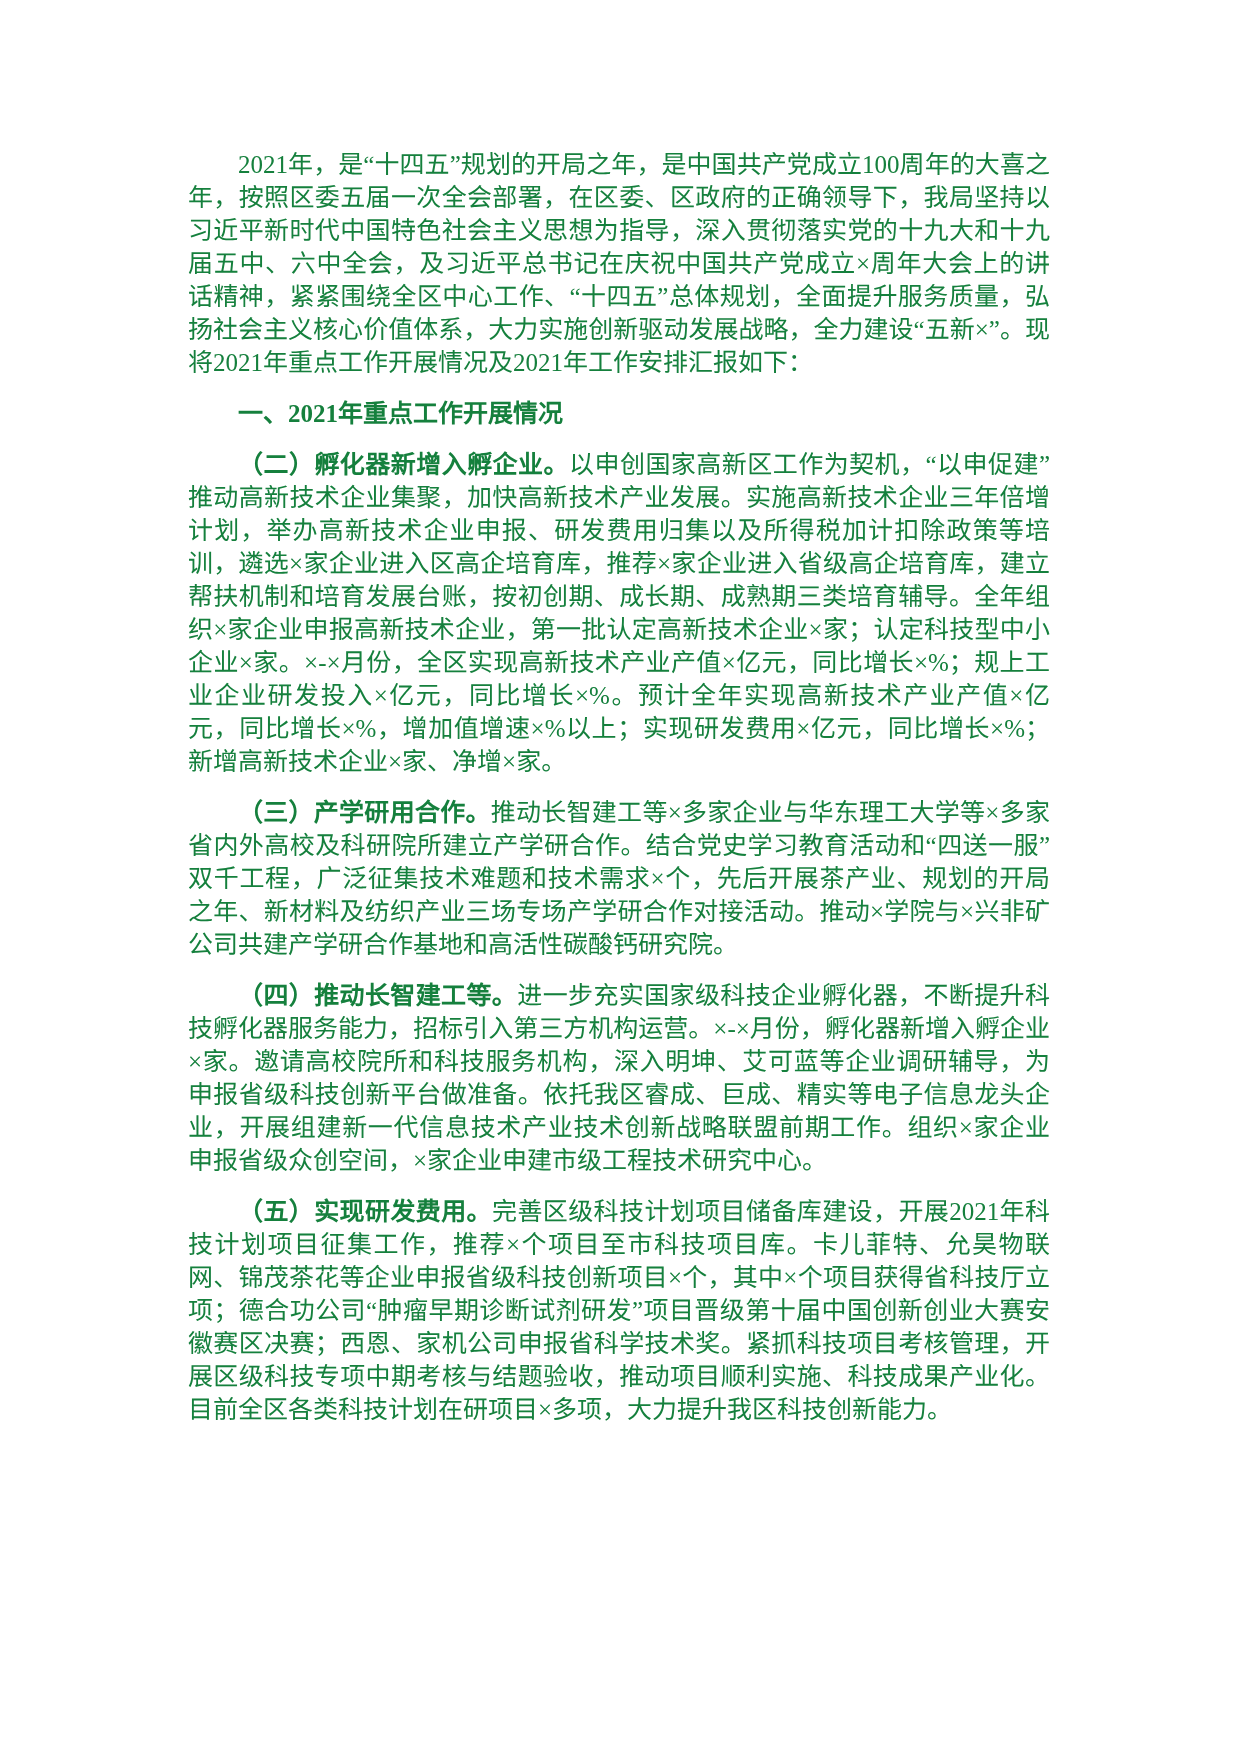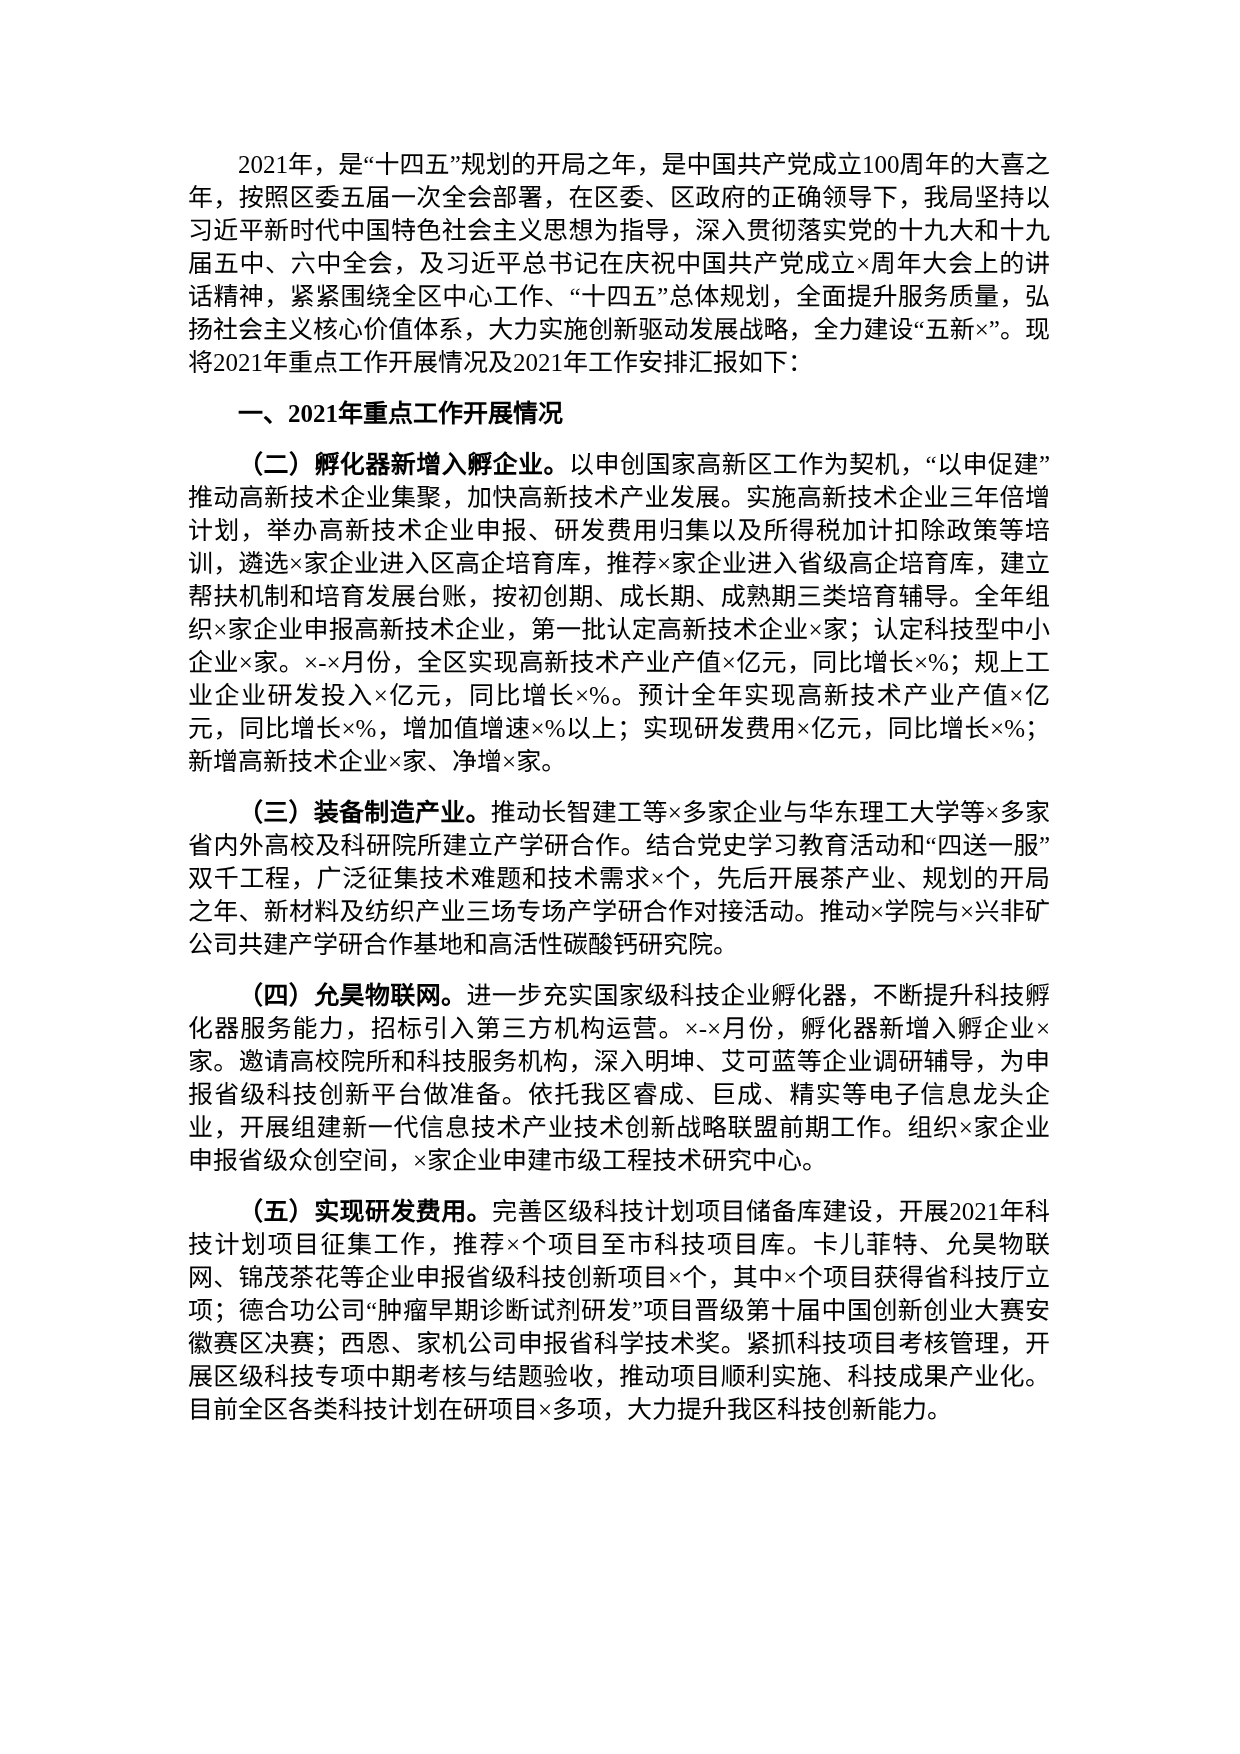--- a/index.html
+++ b/index.html
@@ -12,21 +12,21 @@
     width: 1240px;
     height: 1754px;
     background: #ffffff;
     overflow: hidden;
   }
   .content {
     position: absolute;
     left: 188px;
     top: 148px;
     width: 862px;
-    color: #000000;
+    color: #15803d;
     font-family: "Liberation Serif", "DejaVu Serif", serif;
     font-size: 25px;
     line-height: 33px;
     text-align: justify;
   }
   .content p {
     margin: 0 0 18px 0;
     text-indent: 2em;
   }
   .content p.heading {
@@ -37,17 +37,17 @@
   }
 </style>
 </head>
 <body>
 
 <main class="page">
   <div class="content">
       <p>2021年，是“十四五”规划的开局之年，是中国共产党成立100周年的大喜之年，按照区委五届一次全会部署，在区委、区政府的正确领导下，我局坚持以习近平新时代中国特色社会主义思想为指导，深入贯彻落实党的十九大和十九届五中、六中全会，及习近平总书记在庆祝中国共产党成立×周年大会上的讲话精神，紧紧围绕全区中心工作、“十四五”总体规划，全面提升服务质量，弘扬社会主义核心价值体系，大力实施创新驱动发展战略，全力建设“五新×”。现将2021年重点工作开展情况及2021年工作安排汇报如下：</p>
       <p class="heading">一、2021年重点工作开展情况</p>
       <p><span class="lead">（二）孵化器新增入孵企业。</span><span>以申创国家高新区工作为契机，“以申促建”推动高新技术企业集聚，加快高新技术产业发展。实施高新技术企业三年倍增计划，举办高新技术企业申报、研发费用归集以及所得税加计扣除政策等培训，遴选×家企业进入区高企培育库，推荐×家企业进入省级高企培育库，建立帮扶机制和培育发展台账，按初创期、成长期、成熟期三类培育辅导。全年组织×家企业申报高新技术企业，第一批认定高新技术企业×家；认定科技型中小企业×家。×-×月份，全区实现高新技术产业产值×亿元，同比增长×%；规上工业企业研发投入×亿元，同比增长×%。预计全年实现高新技术产业产值×亿元，同比增长×%，增加值增速×%以上；实现研发费用×亿元，同比增长×%；新增高新技术企业×家、净增×家。</span></p>
-      <p><span class="lead">（三）装备制造产业。</span><span>推动长智建工等×多家企业与华东理工大学等×多家省内外高校及科研院所建立产学研合作。结合党史学习教育活动和“四送一服”双千工程，广泛征集技术难题和技术需求×个，先后开展茶产业、规划的开局之年、新材料及纺织产业三场专场产学研合作对接活动。推动×学院与×兴非矿公司共建产学研合作基地和高活性碳酸钙研究院。</span></p>
-      <p><span class="lead">（四）允昊物联网。</span><span>进一步充实国家级科技企业孵化器，不断提升科技孵化器服务能力，招标引入第三方机构运营。×-×月份，孵化器新增入孵企业×家。邀请高校院所和科技服务机构，深入明坤、艾可蓝等企业调研辅导，为申报省级科技创新平台做准备。依托我区睿成、巨成、精实等电子信息龙头企业，开展组建新一代信息技术产业技术创新战略联盟前期工作。组织×家企业申报省级众创空间，×家企业申建市级工程技术研究中心。</span></p>
+      <p><span class="lead">（三）产学研用合作。</span><span>推动长智建工等×多家企业与华东理工大学等×多家省内外高校及科研院所建立产学研合作。结合党史学习教育活动和“四送一服”双千工程，广泛征集技术难题和技术需求×个，先后开展茶产业、规划的开局之年、新材料及纺织产业三场专场产学研合作对接活动。推动×学院与×兴非矿公司共建产学研合作基地和高活性碳酸钙研究院。</span></p>
+      <p><span class="lead">（四）推动长智建工等。</span><span>进一步充实国家级科技企业孵化器，不断提升科技孵化器服务能力，招标引入第三方机构运营。×-×月份，孵化器新增入孵企业×家。邀请高校院所和科技服务机构，深入明坤、艾可蓝等企业调研辅导，为申报省级科技创新平台做准备。依托我区睿成、巨成、精实等电子信息龙头企业，开展组建新一代信息技术产业技术创新战略联盟前期工作。组织×家企业申报省级众创空间，×家企业申建市级工程技术研究中心。</span></p>
       <p><span class="lead">（五）实现研发费用。</span><span>完善区级科技计划项目储备库建设，开展2021年科技计划项目征集工作，推荐×个项目至市科技项目库。卡儿菲特、允昊物联网、锦茂茶花等企业申报省级科技创新项目×个，其中×个项目获得省科技厅立项；德合功公司“肿瘤早期诊断试剂研发”项目晋级第十届中国创新创业大赛安徽赛区决赛；西恩、家机公司申报省科学技术奖。紧抓科技项目考核管理，开展区级科技专项中期考核与结题验收，推动项目顺利实施、科技成果产业化。目前全区各类科技计划在研项目×多项，大力提升我区科技创新能力。</span></p>
     </div>
 </main>
 
 </body></html>

